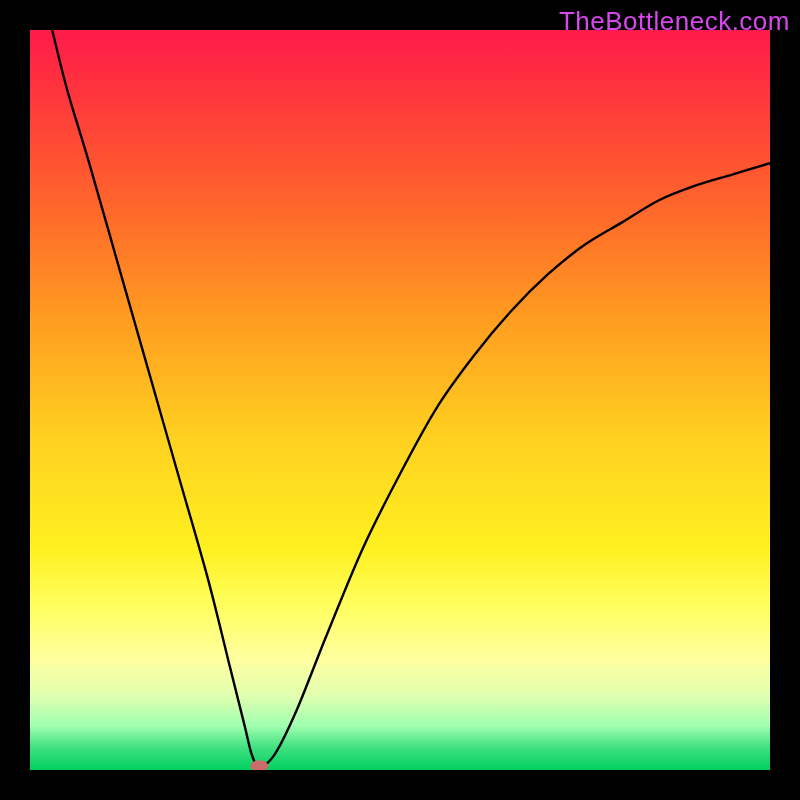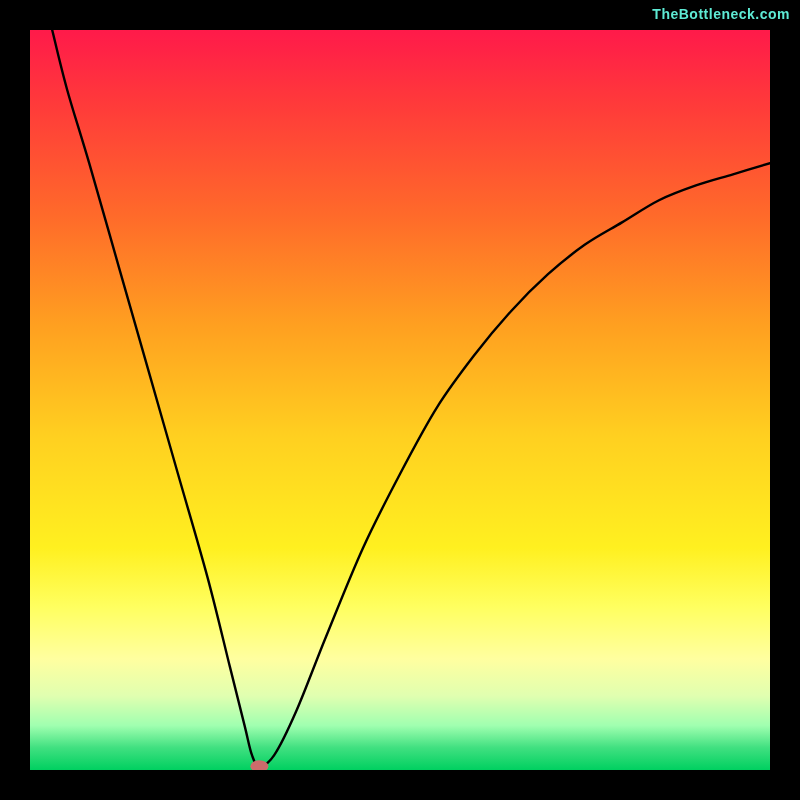--- a/index.html
+++ b/index.html
@@ -34,23 +34,23 @@
       #ffffa0 85%,
       #e0ffb0 90%,
       #a0ffb0 94%,
       #40e080 97%,
       #00d060 100%);
   }
   .watermark {
     position: absolute;
     top: 6px;
     right: 10px;
-    color: #5eead4;
-    font-size: 14px;
-    font-weight: 700;
+    color: #d946ef;
+    font-size: 26px;
+    font-weight: 400;
     letter-spacing: 0.5px;
     user-select: none;
   }
   svg.curve {
     position: absolute;
     left: 0;
     top: 0;
     width: 740px;
     height: 740px;
   }

